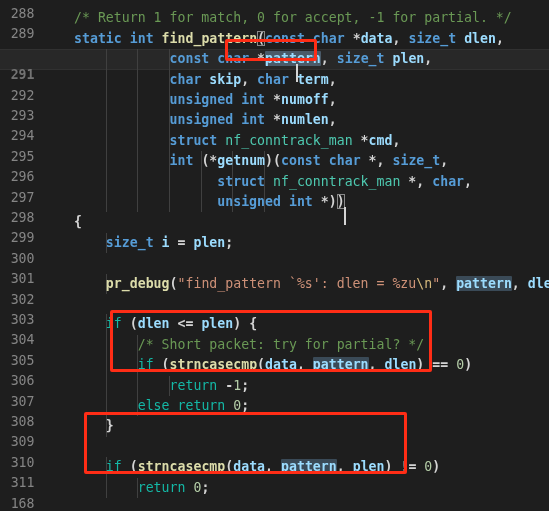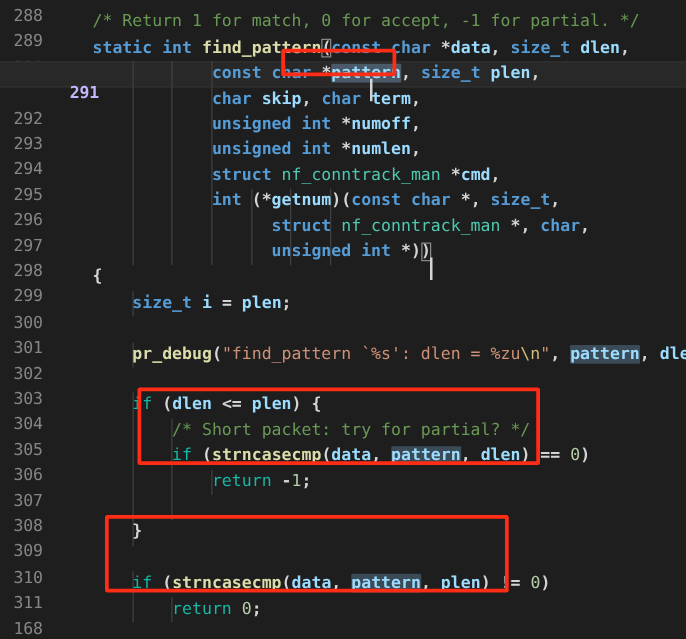--- a/index.html
+++ b/index.html
@@ -50,23 +50,22 @@
     width: 58px;
     height: 20.4px;
     text-align: center;
     padding-right: 13px;
     box-sizing: border-box;
     color: #858585;
     font-size: 13.2px;
     letter-spacing: -0.1px;
   }
   .row.active .gutter {
-    color: #c4b5fd;
+    color: #737373;
     font-weight: bold;
-    margin-left: 45px;
   }
 
   
   .code {
     position: absolute;
     left: 74px;
     top: 0;
     height: 20.4px;
     white-space: pre;
     letter-spacing: 0.02px;
@@ -154,21 +153,21 @@
       <div class="row" style="position:absolute;left:0;right:0;top:192.0px"><div class="rowbg"></div><div class="gutter">298</div><div class="guide" style="left:105.7px"></div><div class="guide" style="left:137.4px"></div><div class="guide" style="left:169.0px"></div><div class="guide" style="left:200.7px"></div><div class="guide" style="left:232.4px"></div><div class="guide" style="left:264.1px"></div><div class="code">                  <span class="kw">unsigned</span> <span class="kw">int</span> <span class="pl b">*)</span><span class="pl b brk">)</span><span class="caret"></span></div></div>
       <div class="row" style="position:absolute;left:0;right:0;top:212.4px"><div class="rowbg"></div><div class="gutter">299</div><div class="code"><span class="pl b">{</span></div></div>
       <div class="row" style="position:absolute;left:0;right:0;top:232.8px"><div class="rowbg"></div><div class="gutter">300</div><div class="guide" style="left:105.7px"></div><div class="code">    <span class="kw">size_t</span> <span class="var b">i</span> <span class="pl b">=</span> <span class="var b">plen</span><span class="pl b">;</span></div></div>
       <div class="row" style="position:absolute;left:0;right:0;top:253.2px"><div class="rowbg"></div><div class="gutter">301</div><div class="code"></div></div>
       <div class="row" style="position:absolute;left:0;right:0;top:273.6px"><div class="rowbg"></div><div class="gutter">302</div><div class="guide" style="left:105.7px"></div><div class="code">    <span class="fn b">pr_debug</span><span class="pl b">(</span><span class="str">"find_pattern `%s': dlen = %zu<span class="esc">\n</span>"</span><span class="pl b">,</span> <span class="occ"><span class="var b">pattern</span></span><span class="pl b">,</span> <span class="var b">dlen</span></div></div>
       <div class="row" style="position:absolute;left:0;right:0;top:294.0px"><div class="rowbg"></div><div class="gutter">303</div><div class="code"></div></div>
       <div class="row" style="position:absolute;left:0;right:0;top:314.4px"><div class="rowbg"></div><div class="gutter">304</div><div class="guide" style="left:105.7px"></div><div class="code">    <span class="ctl">if</span> <span class="pl b">(</span><span class="var b">dlen</span> <span class="pl b">&lt;=</span> <span class="var b">plen</span><span class="pl b">)</span> <span class="pl b">{</span></div></div>
       <div class="row" style="position:absolute;left:0;right:0;top:334.8px"><div class="rowbg"></div><div class="gutter">305</div><div class="guide" style="left:105.7px"></div><div class="guide" style="left:137.4px"></div><div class="code"><span class="cm">        /* Short packet: try for partial? */</span></div></div>
       <div class="row" style="position:absolute;left:0;right:0;top:355.2px"><div class="rowbg"></div><div class="gutter">306</div><div class="guide" style="left:105.7px"></div><div class="guide" style="left:137.4px"></div><div class="code">        <span class="ctl">if</span> <span class="pl b">(</span><span class="fn b">strncasecmp</span><span class="pl b">(</span><span class="var b">data</span><span class="pl b">,</span> <span class="occ"><span class="var b">pattern</span></span><span class="pl b">,</span> <span class="var b">dlen</span><span class="pl b">)</span> <span class="pl b">==</span> <span class="num">0</span><span class="pl b">)</span></div></div>
       <div class="row" style="position:absolute;left:0;right:0;top:375.6px"><div class="rowbg"></div><div class="gutter">307</div><div class="guide" style="left:105.7px"></div><div class="guide" style="left:137.4px"></div><div class="guide" style="left:169.0px"></div><div class="code">            <span class="ctl">return</span> <span class="pl b">-</span><span class="num">1</span><span class="pl b">;</span></div></div>
-      <div class="row" style="position:absolute;left:0;right:0;top:396.0px"><div class="rowbg"></div><div class="gutter">308</div><div class="guide" style="left:105.7px"></div><div class="guide" style="left:137.4px"></div></div>
+      <div class="row" style="position:absolute;left:0;right:0;top:396.0px"><div class="rowbg"></div><div class="gutter">308</div><div class="guide" style="left:105.7px"></div><div class="guide" style="left:137.4px"></div><div class="code">        <span class="ctl">else</span> <span class="ctl">return</span> <span class="num">0</span><span class="pl b">;</span></div></div>
       <div class="row" style="position:absolute;left:0;right:0;top:416.4px"><div class="rowbg"></div><div class="gutter">309</div><div class="guide" style="left:105.7px"></div><div class="code">    <span class="pl b">}</span></div></div>
       <div class="row" style="position:absolute;left:0;right:0;top:436.8px"><div class="rowbg"></div><div class="gutter">310</div><div class="code"></div></div>
       <div class="row" style="position:absolute;left:0;right:0;top:457.2px"><div class="rowbg"></div><div class="gutter">311</div><div class="guide" style="left:105.7px"></div><div class="code">    <span class="ctl">if</span> <span class="pl b">(</span><span class="fn b">strncasecmp</span><span class="pl b">(</span><span class="var b">data</span><span class="pl b">,</span> <span class="occ"><span class="var b">pattern</span></span><span class="pl b">,</span> <span class="var b">plen</span><span class="pl b">)</span> <span class="pl b">!=</span> <span class="num">0</span><span class="pl b">)</span></div></div>
       <div class="row" style="position:absolute;left:0;right:0;top:477.6px"><div class="rowbg"></div><div class="gutter">168</div><div class="guide" style="left:105.7px"></div><div class="guide" style="left:137.4px"></div><div class="code">        <span class="ctl">return</span> <span class="num">0</span><span class="pl b">;</span></div></div>
       <div class="row" style="position:absolute;left:0;right:0;top:498.0px"><div class="rowbg"></div><div class="gutter">313</div><div class="code"></div></div>
     </div>
 
   <div class="annot" style="left:225px; top:39px; width:92px; height:22px;"></div>
   <div class="annot" style="left:110px; top:310px; width:322px; height:62px;"></div>
   <div class="annot" style="left:84px; top:412px; width:323px; height:62px;"></div>

